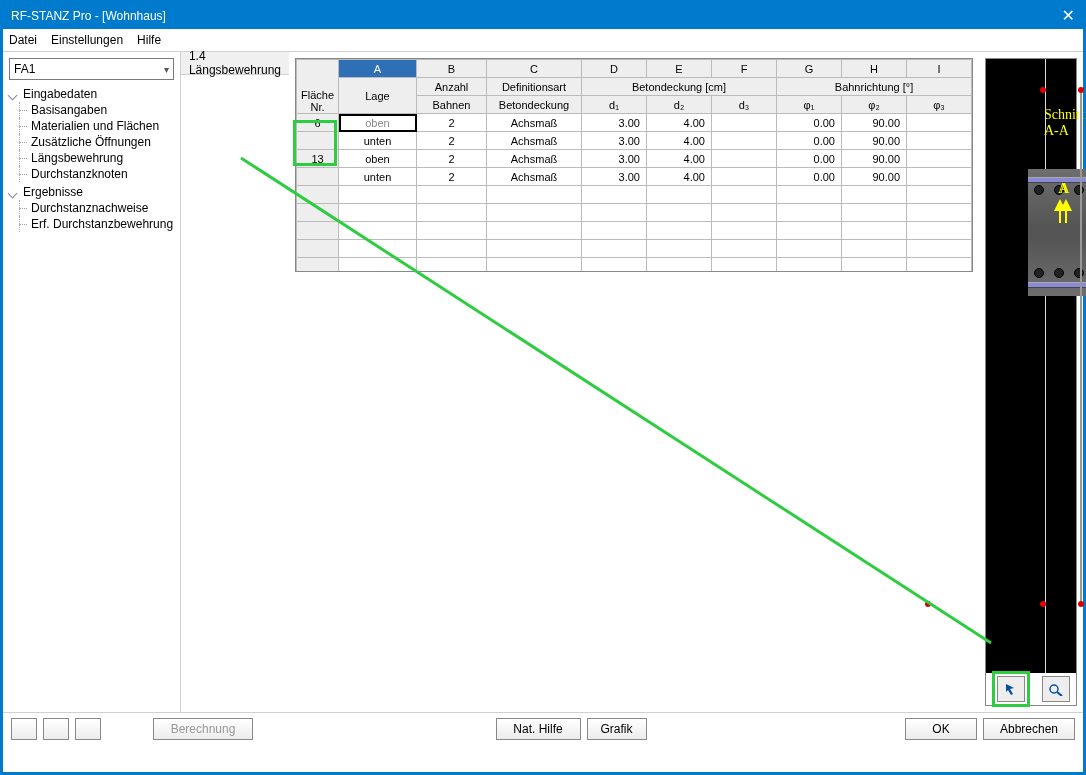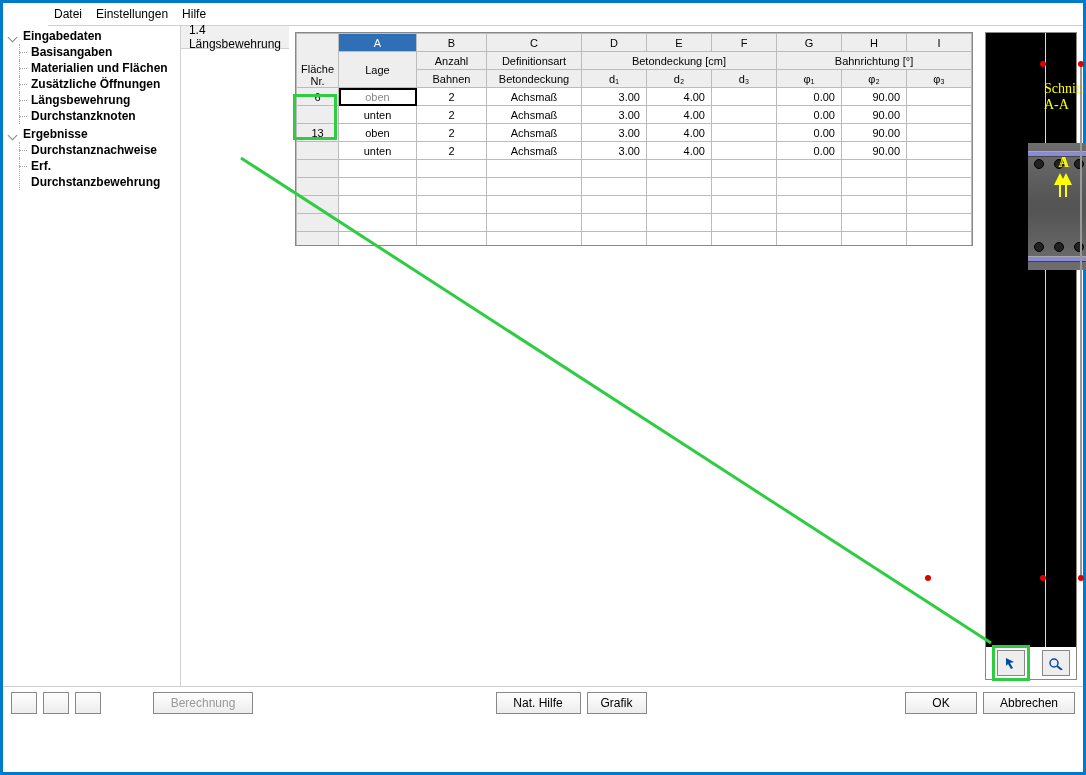--- a/index.html
+++ b/index.html
@@ -36,21 +36,20 @@
   }
   .menubar {
     height: 22px;
     border-bottom: 1px solid #d0d0d0;
     display: flex;
     align-items: center;
     padding: 0 6px;
     gap: 14px;
     font-size: 12px;
     background: #fff;
-    margin-left: 45px;
   }
 
   .content {
     position: relative;
     display: flex;
     width: 100%;
     height: 661px;
     box-sizing: border-box;
     border-bottom: 1px solid #d0d0d0;
   }
@@ -75,21 +74,20 @@
     background: #fff;
   }
   .combo .chev {
     font-size: 10px;
     color: #555;
   }
   .tree {
     margin: 0 6px;
     font-size: 12px;
     line-height: 16px;
-    font-weight: bold;
   }
   .tree .group {
     color: #000;
     font-size: 12px;
     position: relative;
     padding: 0 0 0 14px;
     margin-top: 2px;
   }
   .tree .group::before {
     content: "";
@@ -369,29 +367,37 @@
   .green-line {
     position: absolute;
     pointer-events: none;
     z-index: 6;
   }
 </style>
 </head>
 <body>
 
 <div class="window">
+  <div class="titlebar">
+    <span class="title">RF-STANZ Pro - [Wohnhaus]</span>
+    <span class="close">✕</span>
+  </div>
 
   <div class="menubar">
     <span>Datei</span>
     <span>Einstellungen</span>
     <span>Hilfe</span>
   </div>
 
   <div class="content">
     <div class="left-pane">
+      <div class="combo">
+        <span>FA1</span>
+        <span class="chev">▾</span>
+      </div>
       <div class="tree">
         <div class="group">Eingabedaten</div>
         <div class="item">Basisangaben</div>
         <div class="item">Materialien und Flächen</div>
         <div class="item">Zusätzliche Öffnungen</div>
         <div class="item">Längsbewehrung</div>
         <div class="item">Durchstanzknoten</div>
         <div class="group">Ergebnisse</div>
         <div class="item">Durchstanznachweise</div>
         <div class="item">Erf. Durchstanzbewehrung</div>

